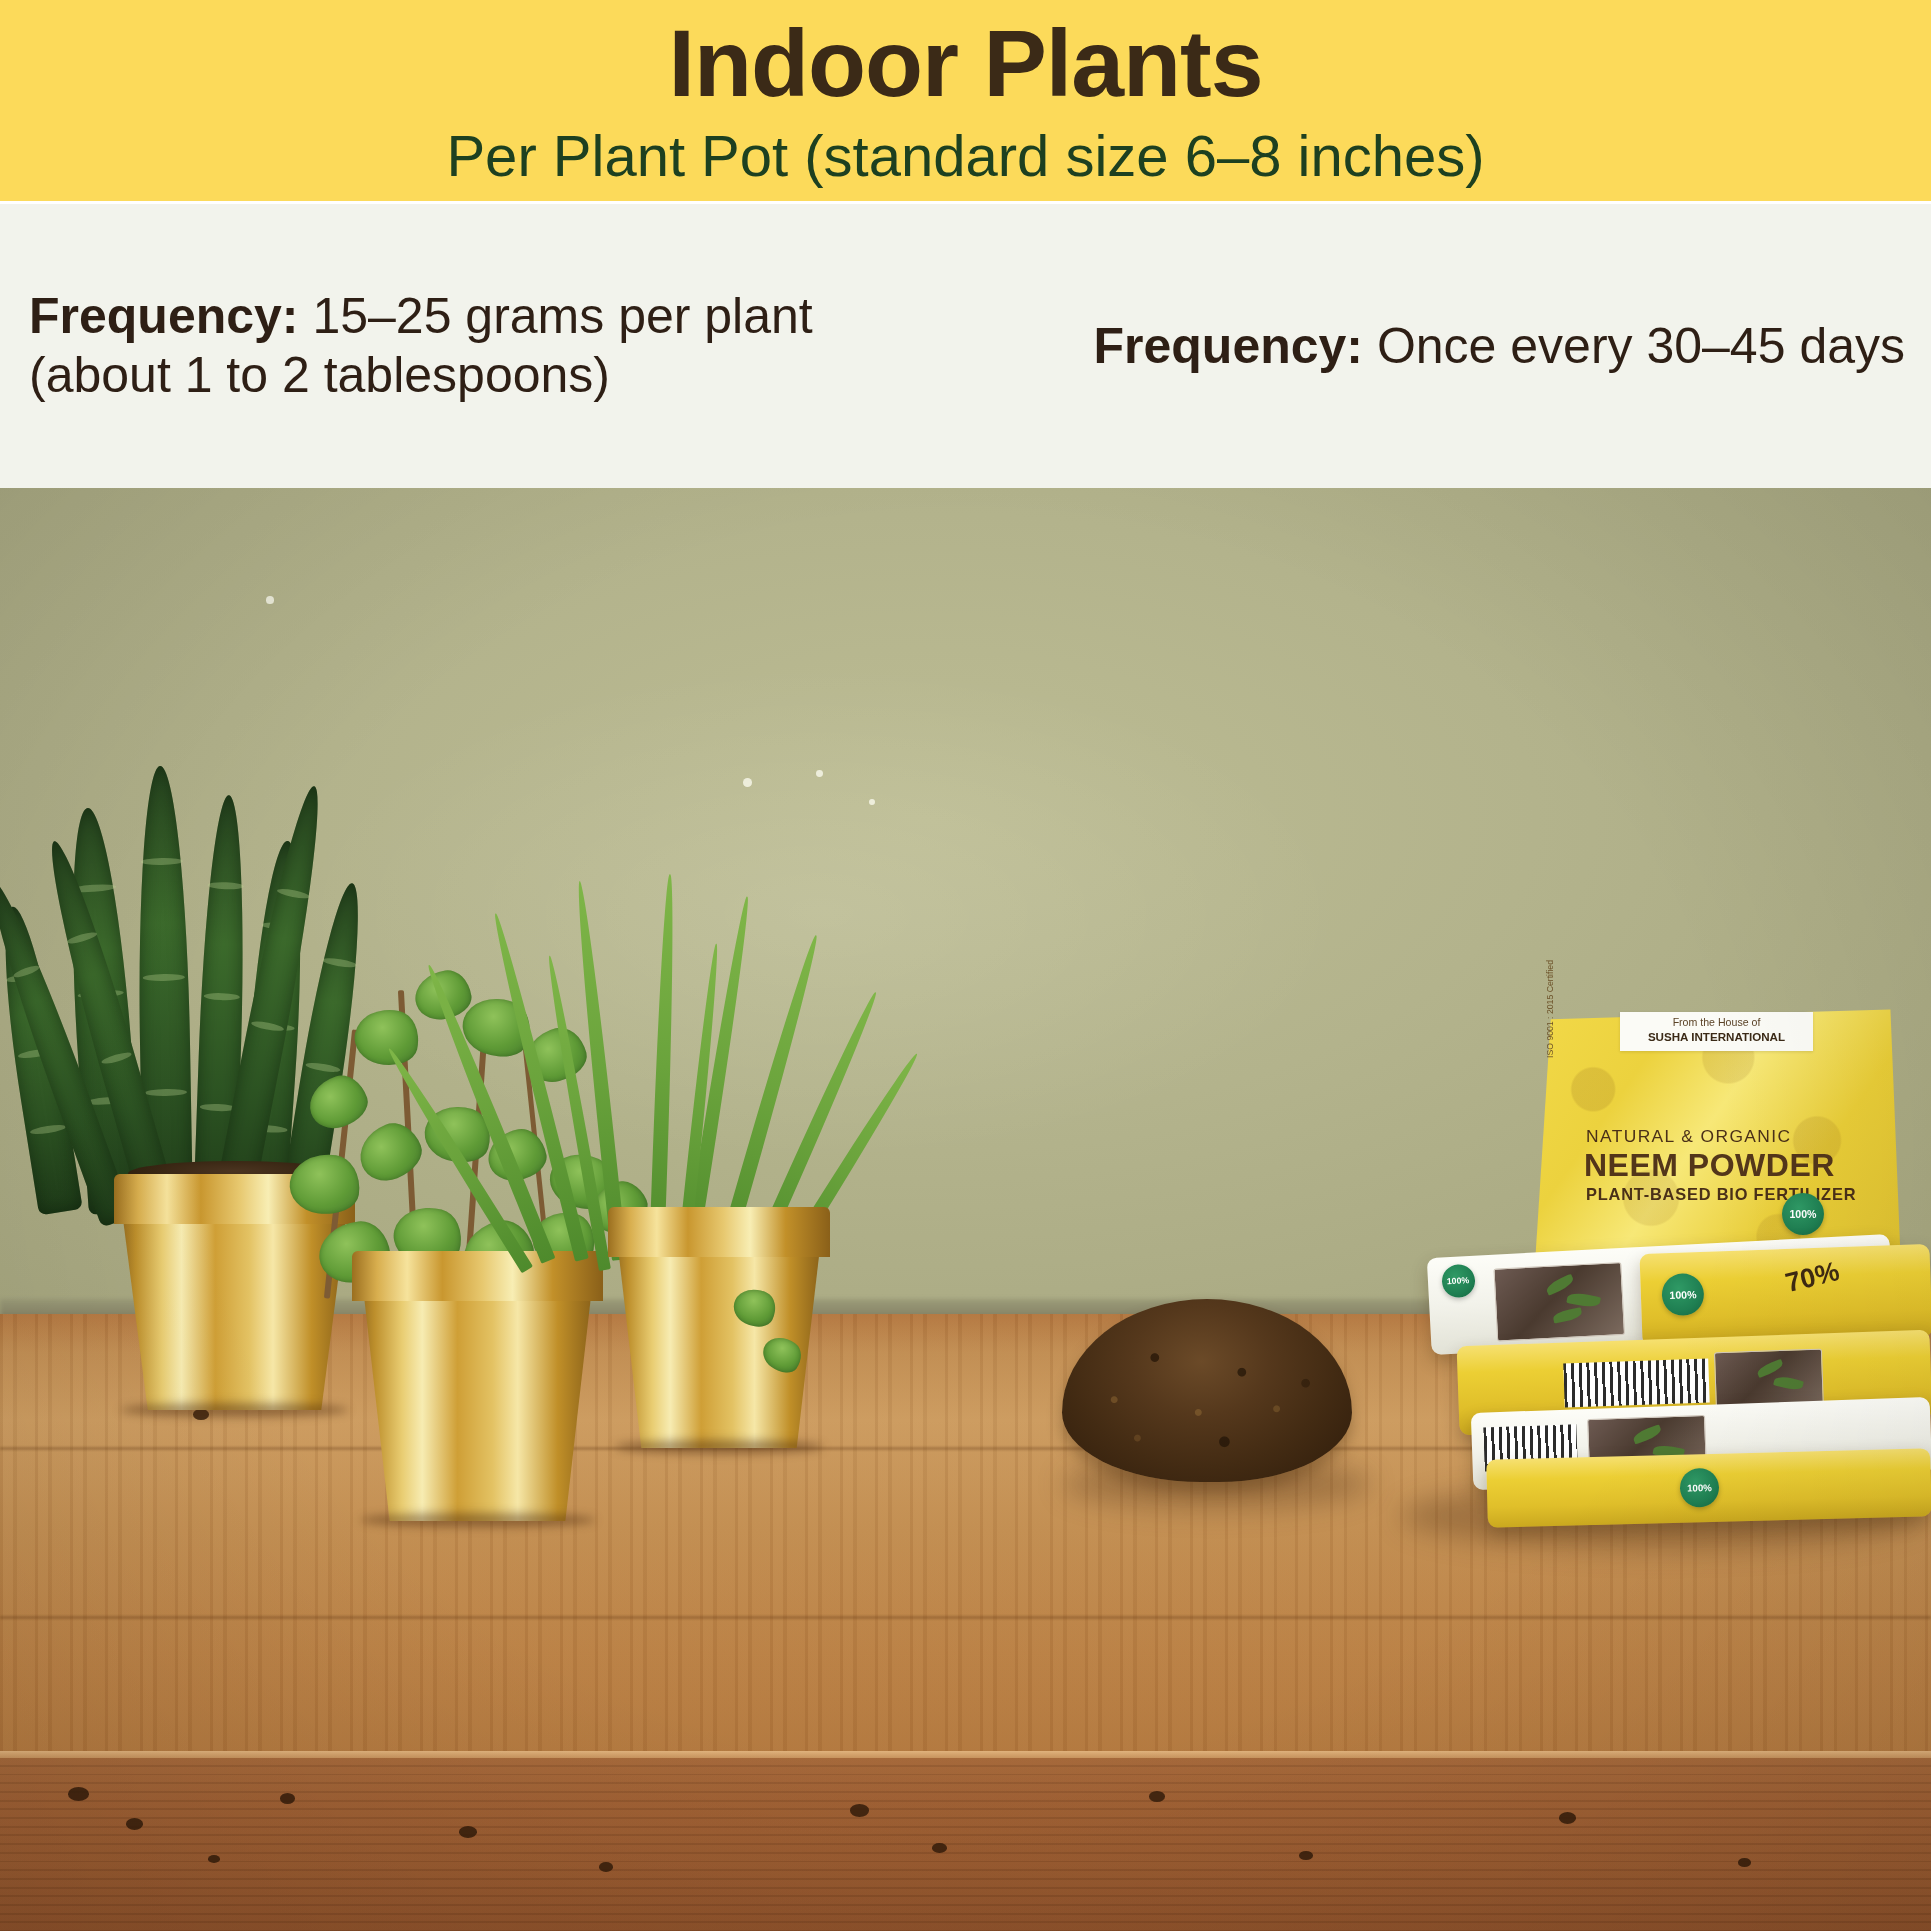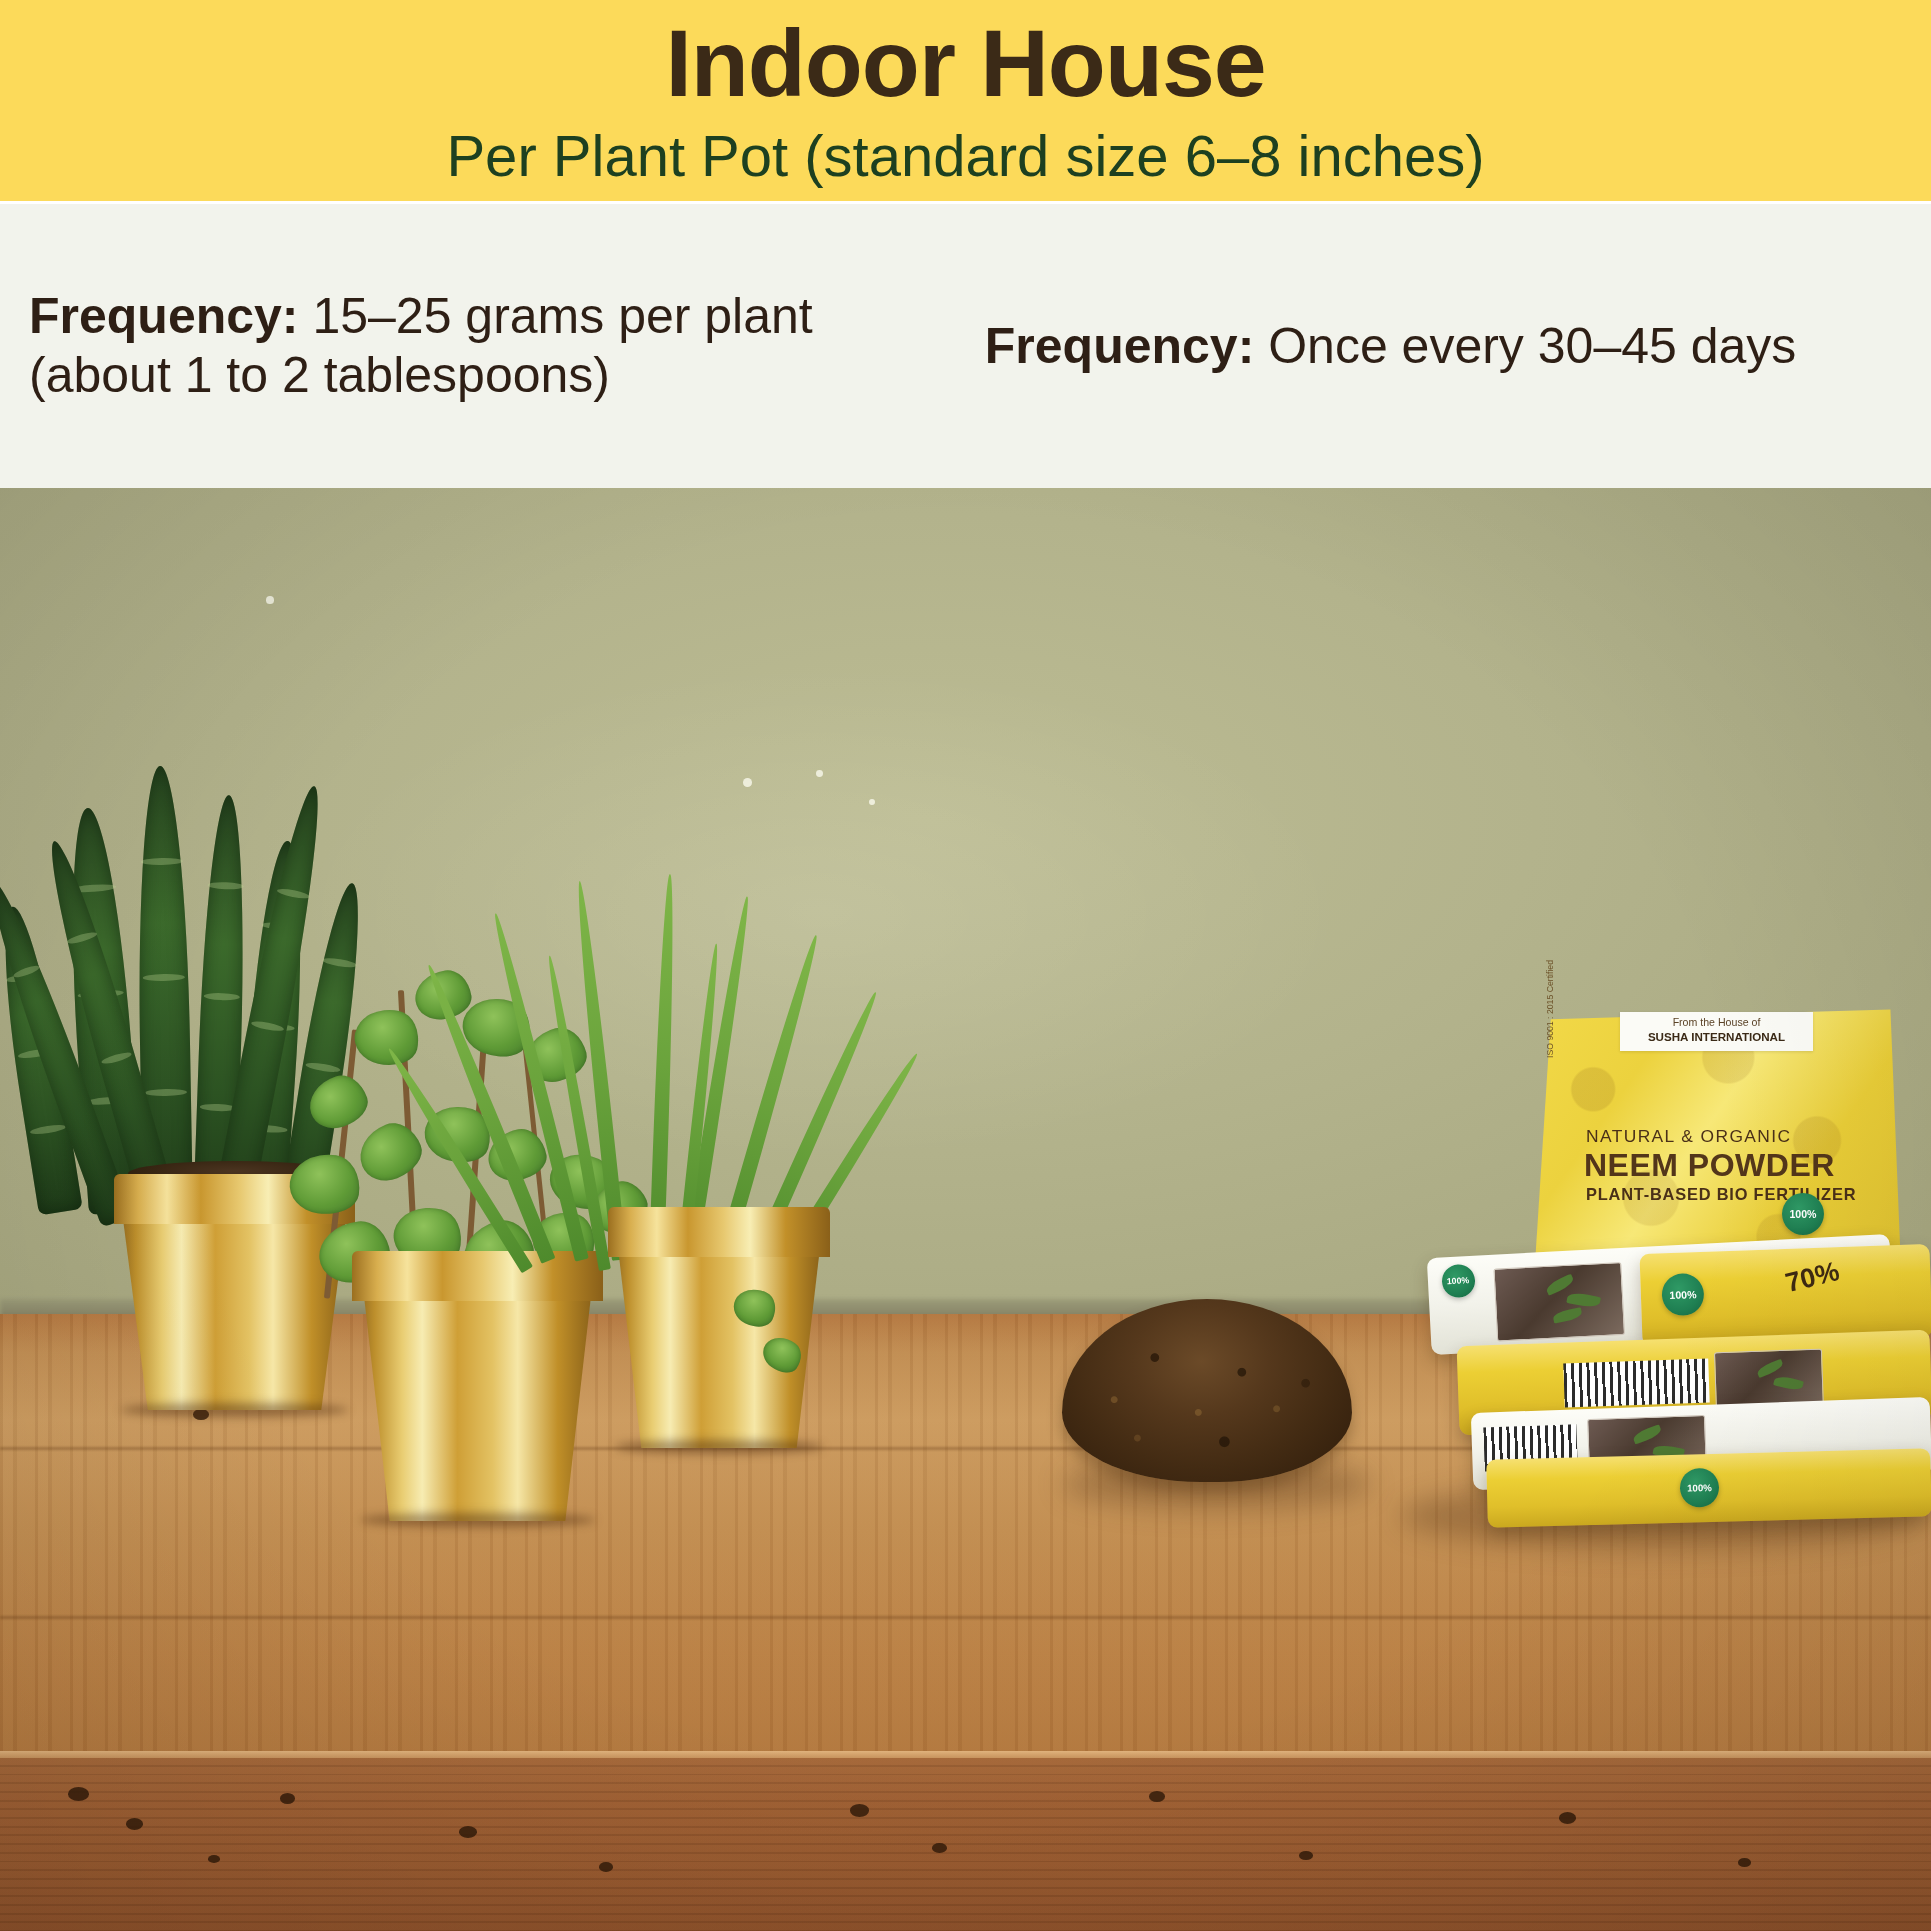--- a/index.html
+++ b/index.html
@@ -38,21 +38,21 @@
   }
   .info-col{
     box-sizing:border-box;
     width:50%;
     padding:0 35px;
     color:#2e1f15;
     font-size:50px;
     line-height:1.18;
   }
   .info-col.left{text-align:left;padding-left:29px;padding-right:39px;}
-  .info-col.right{text-align:left;padding-left:19.3px;padding-right:26px;}
+  .info-col.right{text-align:right;padding-left:19.3px;padding-right:26px;}
   .info-label{font-weight:bold;}
   .info-value{font-weight:400;}
 
   
   .photo{
     position:absolute;left:0;top:488px;width:1931px;height:1443px;
     overflow:hidden;background:#a9a981;
   }
   .wall{
     position:absolute;left:0;top:0;width:1931px;height:826px;
@@ -229,21 +229,21 @@
     background:radial-gradient(ellipse at 50% 45%, rgba(0,0,0,0) 55%, rgba(0,0,0,.10) 100%);
   }
   .shadow-blob{position:absolute;border-radius:50%;background:rgba(60,33,10,.28);filter:blur(13.5px);}
 </style>
 </head>
 <body>
 
 <div id="poster">
 
   <div class="header">
-    <div class="header-title">Indoor House</div>
+    <div class="header-title">Indoor Plants</div>
     <div class="header-subtitle">Per Plant Pot (standard size 6–8 inches)</div>
   </div>
 
   <div class="info-panel">
     <div class="info-col left">
       <span class="info-label">Frequency:</span><span class="info-value"> 15–25 grams per plant (about 1 to 2 tablespoons)</span>
     </div>
     <div class="info-col right">
       <span class="info-label">Frequency:</span><span class="info-value"> Once every 30–45 days</span>
     </div>

